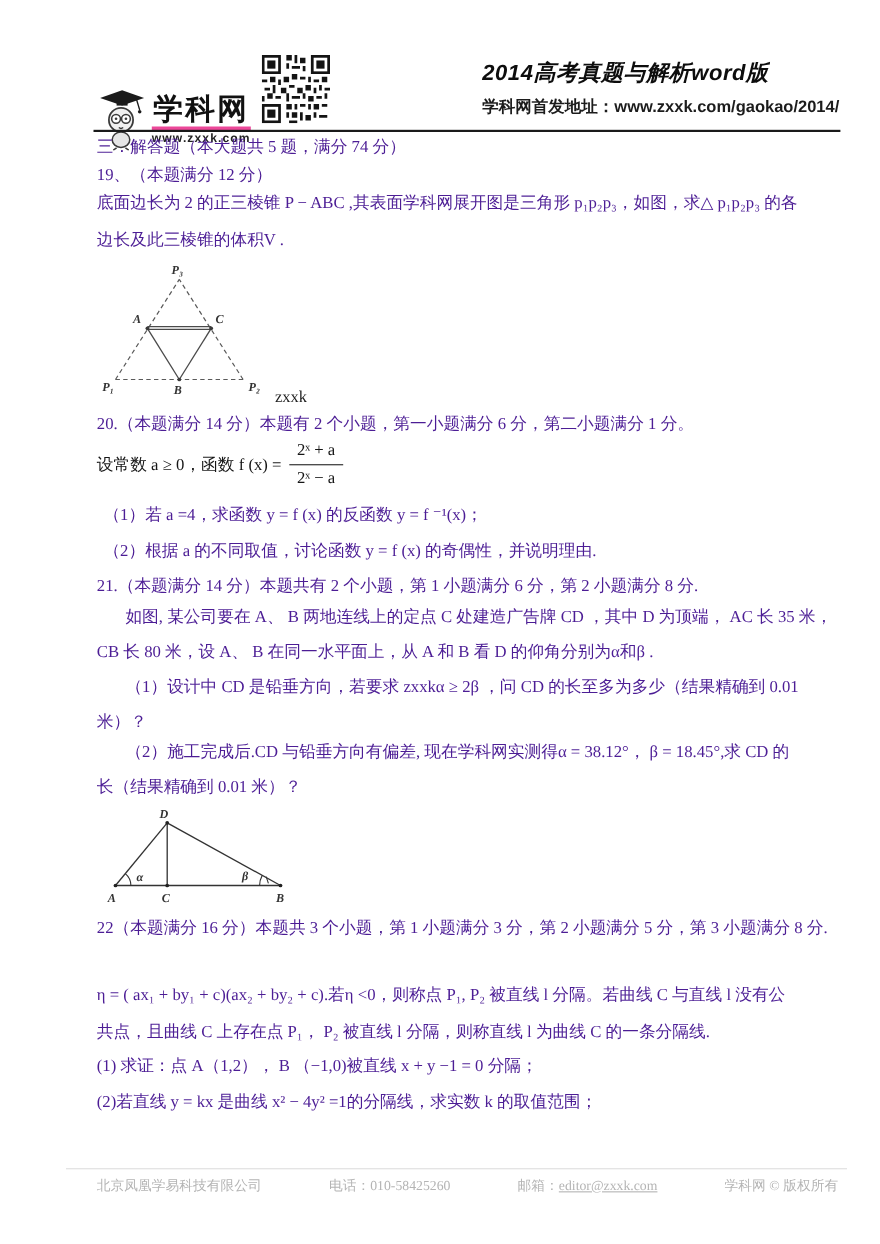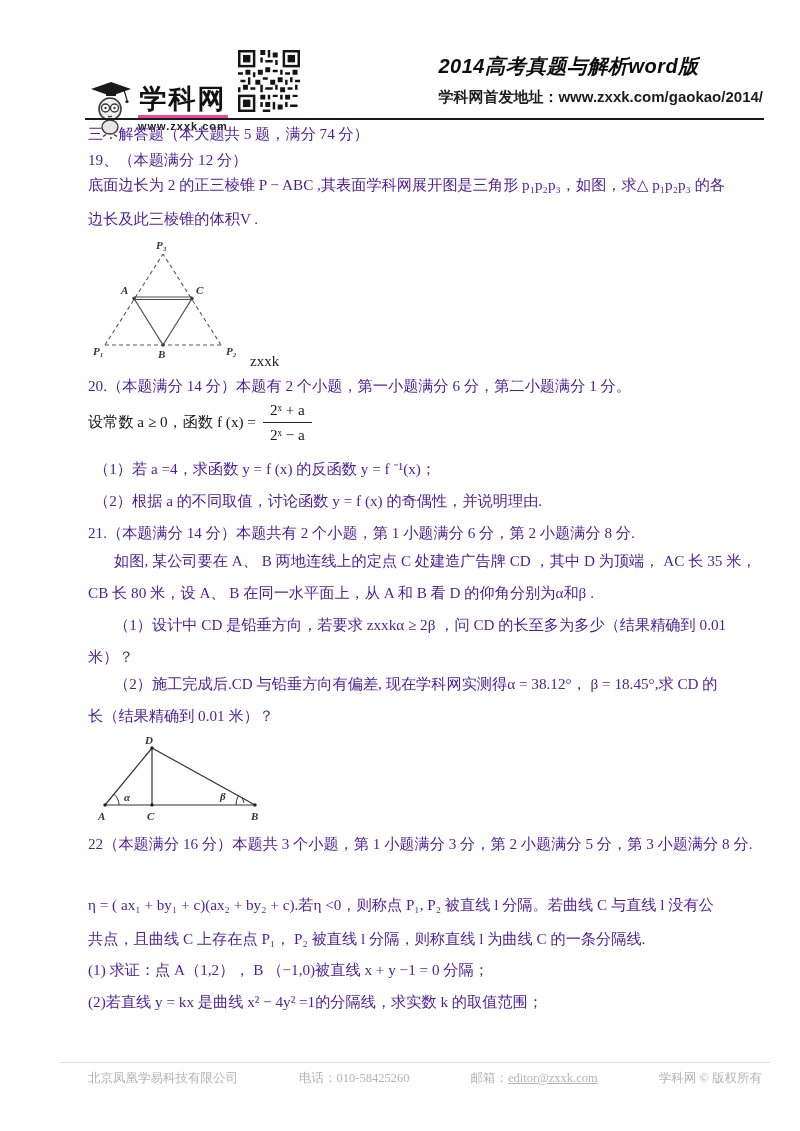--- a/index.html
+++ b/index.html
@@ -18,21 +18,21 @@
   .qr-caption { position:absolute; left:308px; top:51px; font-family:"Liberation Sans","DejaVu Sans",sans-serif; font-size:13.5px; color:#a3a3a3; line-height:21px; }
   .qr-caption .row { display:flex; align-items:center; gap:5px; }
   .head-right { position:absolute; right:37px; top:53px; text-align:left; font-family:"Liberation Sans","DejaVu Sans",sans-serif; }
   .head-title { font-size:20px; font-weight:bold; font-style:italic; color:#0d0d0d; letter-spacing:0.5px; }
   .head-sub { font-size:15px; font-weight:bold; color:#1c1c1c; margin-top:8px; }
   .rule { position:absolute; left:85px; right:36px; top:118px; height:2.4px; background:#1a1a1a; }
 
   
   .line { position:absolute; left:88px; right:37px; font-size:15.2px; line-height:22px; white-space:nowrap; color:#4c1d95; }
   .ind  { text-indent:26px; }
-  .ind-s{ text-indent:6px;font-family:Liberation Serif, serif; }
+  .ind-s{ text-indent:6px; }
   .sp   { letter-spacing:1.3px; }
 
   
   .formula { position:absolute; left:88px; top:400px; display:flex; align-items:center; font-size:15.2px; }
   .frac { display:inline-flex; flex-direction:column; align-items:center; margin-left:7px; line-height:20px;justify-content:flex-end; }
   .frac .num { padding:0 7px 2px; }
   .frac .den { border-top:1.2px solid #222; padding:2px 7px 0; }
 
   
   .fig { position:absolute; }

